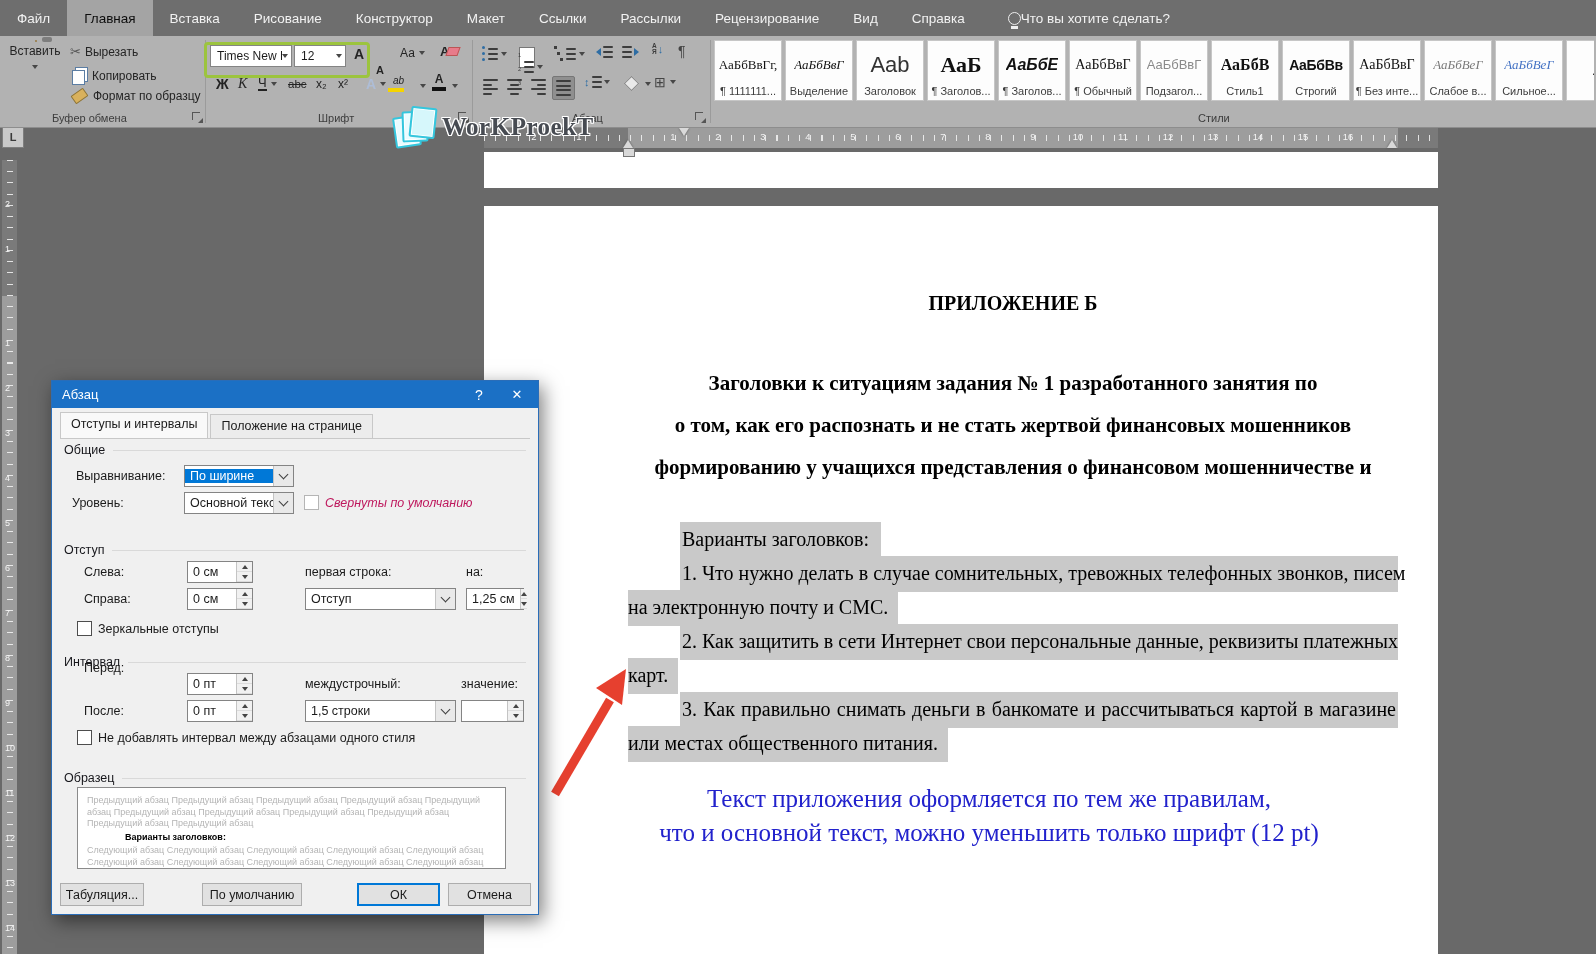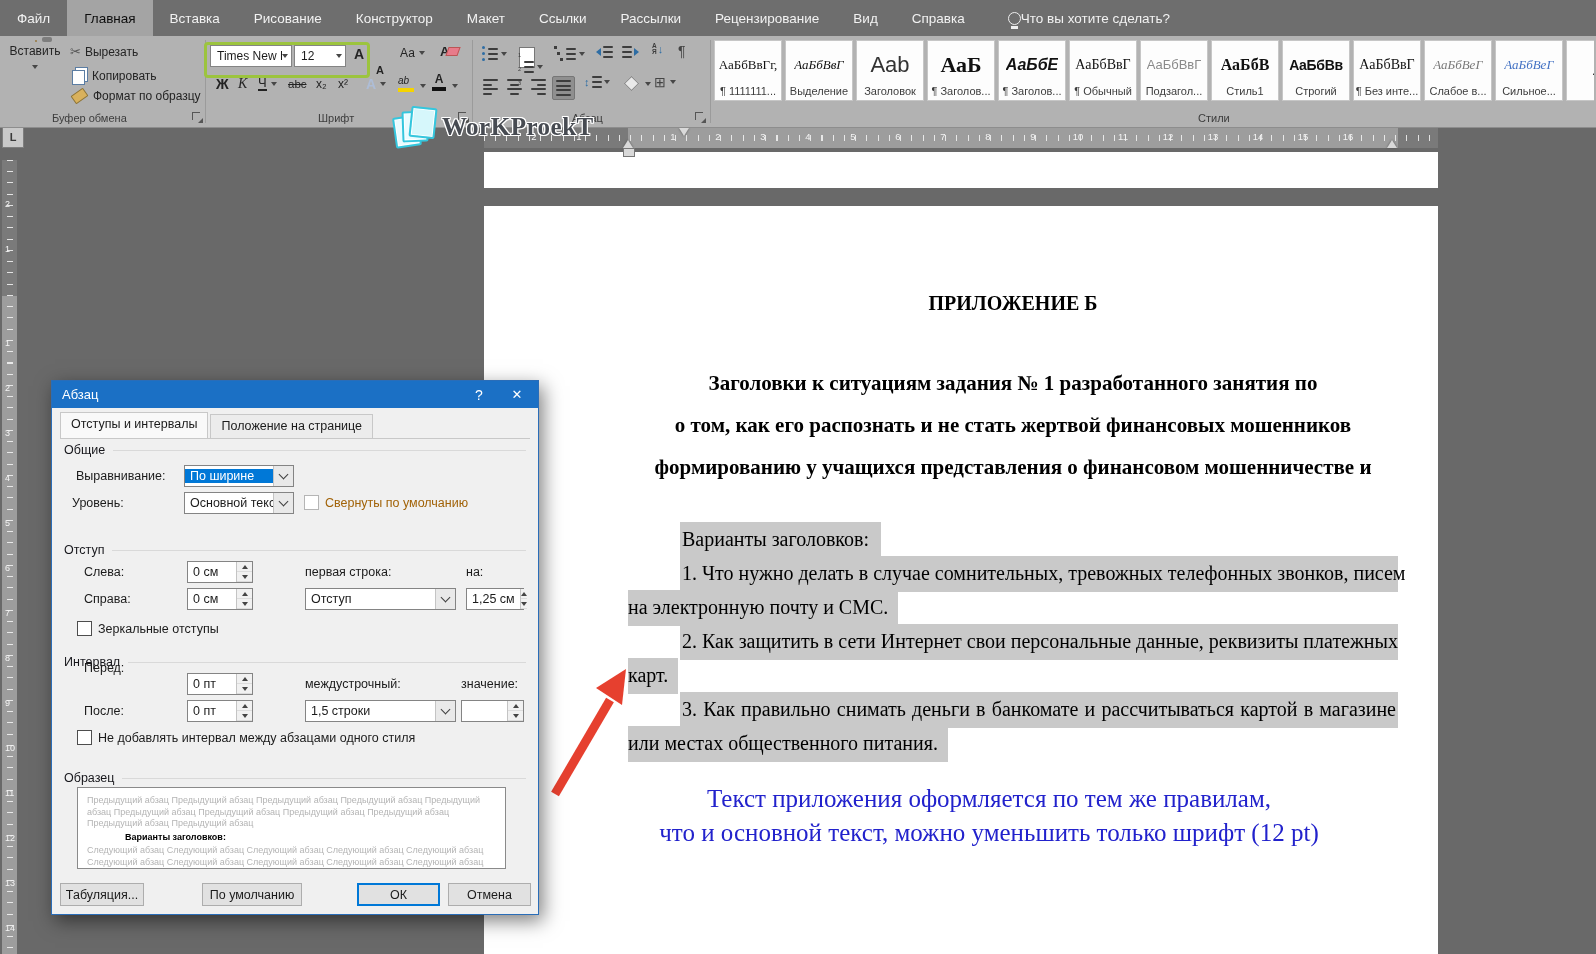--- a/index.html
+++ b/index.html
@@ -152,21 +152,21 @@
   .chev{width:6px;height:6px;border-right:1.6px solid #3f3f3f;border-bottom:1.6px solid #3f3f3f;transform:rotate(45deg);margin-top:-3px;}
   .wspin{position:absolute;display:flex;background:#fff;border:1px solid #848484;height:22px;box-sizing:border-box;}
   .wspin .val{flex:1;display:flex;align-items:center;padding:0 5px;white-space:nowrap;}
   .wspin .ud{width:15px;display:flex;flex-direction:column;border-left:1px solid #c4c4c4;}
   .wspin .ud b{flex:1;display:flex;align-items:center;justify-content:center;background:#f1f1f1;border-bottom:1px solid #dcdcdc;}
   .uarr{width:0;height:0;border-left:3px solid transparent;border-right:3px solid transparent;border-bottom:4px solid #444;}
   .darr{width:0;height:0;border-left:3px solid transparent;border-right:3px solid transparent;border-top:4px solid #444;}
   .cbrow{position:absolute;display:flex;align-items:center;gap:6px;white-space:nowrap;}
   .cb{width:13px;height:13px;background:#fff;border:1px solid #4d4d4d;flex:0 0 auto;}
   .cbrow.disabled .cb{border-color:#b5b5b5;}
-  .cbrow.disabled span:last-child{color:#a16207;}
+  .cbrow.disabled span:last-child{color:#be185d;font-style:italic;}
   .sample-box{position:absolute;left:25px;top:406px;width:429px;height:82px;background:#fff;border:1px solid #8a8a8a;
               overflow:hidden;padding:7px 9px;box-sizing:border-box;font-size:9px;line-height:11.5px;color:#b4b4b4;}
   .sample-cur{color:#000;font-weight:bold;margin:2px 0 2px 38px;}
   .dbtn{position:absolute;height:23px;background:#e1e1e1;border:1px solid #adadad;display:flex;align-items:center;justify-content:center;
         font-size:12.5px;color:#1b1b1b;box-sizing:border-box;}
   .dbtn.def{border:2px solid #0078d7;}
 </style>
 </head>
 <body>
 
@@ -241,21 +241,21 @@
     <span class="g-under">Ч</span>
       <span class="car"></span>
   </div>
   <div class="abs g-strike" style="left:288px;top:42px;"><span>abc</span></div>
   <div class="abs" style="left:316px;top:41px;font-size:12px;"><span>х₂</span></div>
   <div class="abs" style="left:338px;top:41px;font-size:12px;"><span>х²</span></div>
   <div class="abs rbtn" style="left:366px;top:40px;">
     <span class="g-eff">А</span>
       <span class="car"></span>
   </div>
-  <div class="abs" style="left:398px;top:37px;text-align:left;">
+  <div class="abs" style="left:388px;top:37px;text-align:right;">
     <span style="font-size:10px;font-style:italic;">ab</span><span class="bar-yel"></span>
   </div>
   <div class="abs car" style="left:420px;top:48px;"></div>
   <div class="abs" style="left:432px;top:36px;text-align:center;">
     <span class="g-bold" style="font-size:12px;">А</span><span class="bar-blk"></span>
   </div>
   <div class="abs car" style="left:452px;top:48px;"></div>
   <div class="grp-label" style="left:318px;">Шрифт</div>
   <div class="launcher" style="left:458px;">
       <i></i>

